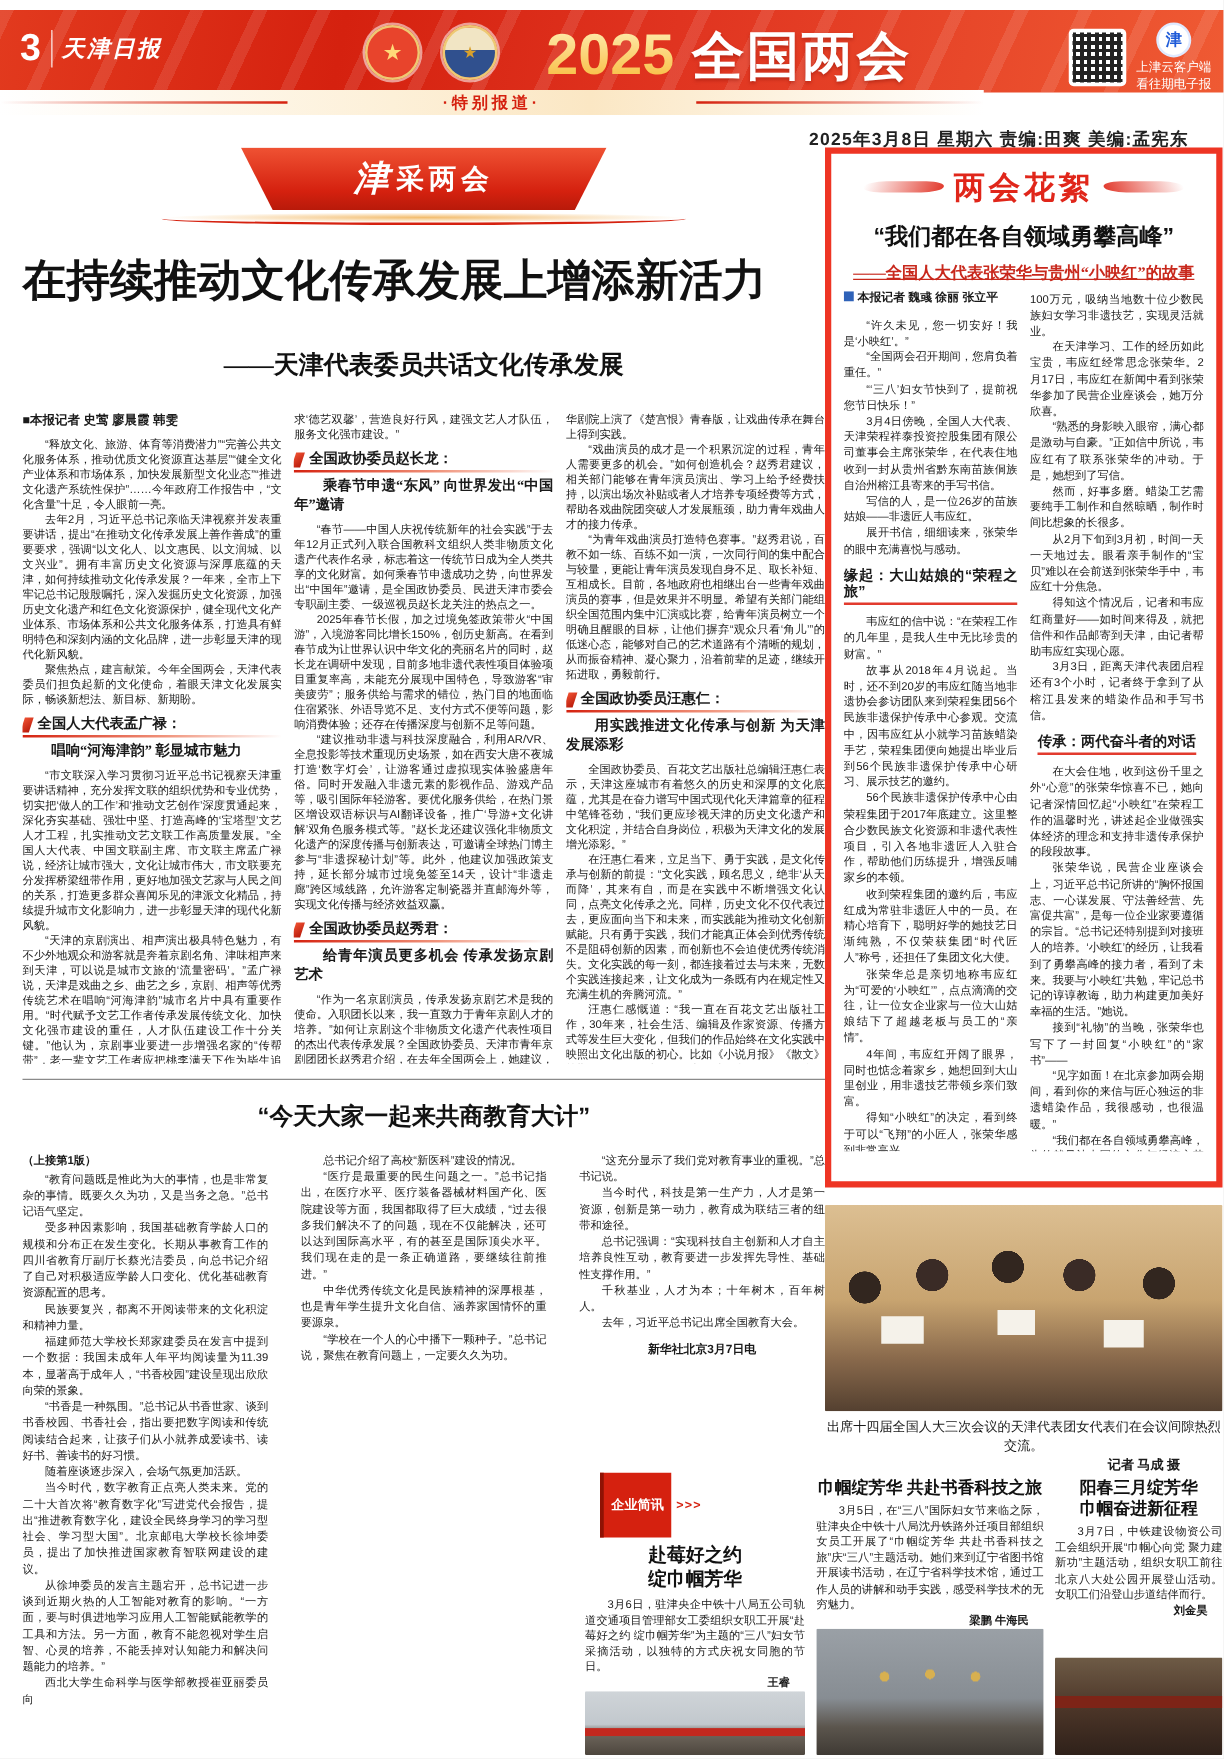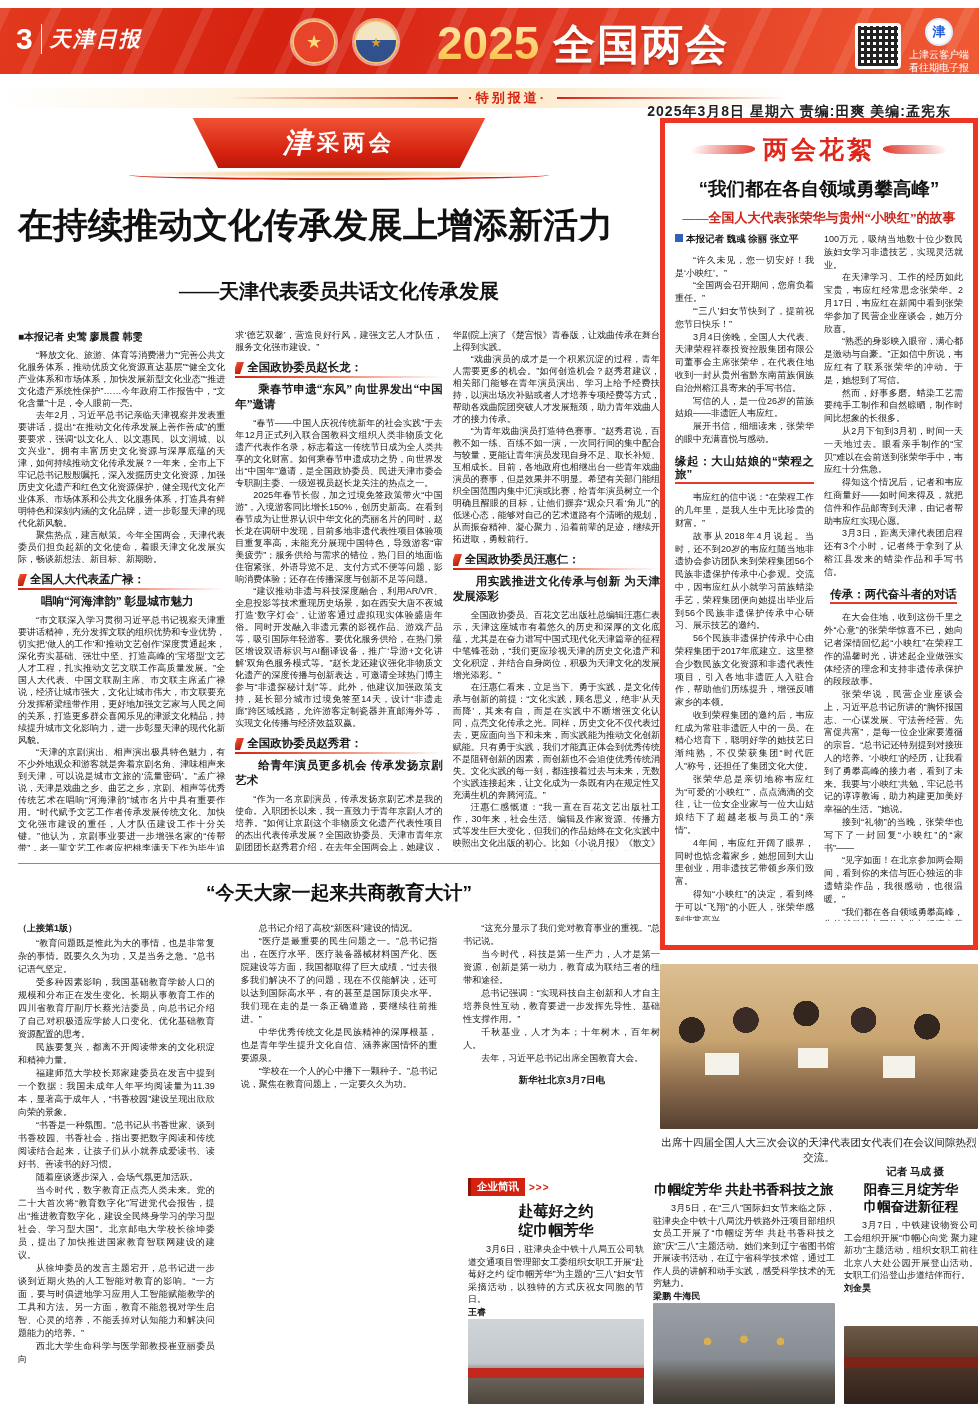--- a/index.html
+++ b/index.html
@@ -6,38 +6,38 @@
   .page{position:relative;width:979px;height:1407px;background:#fff;margin:0 auto;overflow:hidden;
         font-family:"Liberation Sans","DejaVu Sans",sans-serif;color:#1a1a1a;}
   
   .banner{position:absolute;left:0;top:8px;width:979px;height:66px;
           background:linear-gradient(100deg,#e23a1e 0%,#d5210f 28%,#e03420 55%,#ef5a33 100%);overflow:hidden;}
   .banner::before{content:'';position:absolute;inset:0;
           background:repeating-linear-gradient(115deg,rgba(255,255,255,.10) 0 10px,rgba(255,255,255,0) 10px 46px);}
   .masthead{position:absolute;left:16px;top:14px;display:flex;align-items:center;gap:8px;color:#fff;}
   .page-num{font-size:30px;font-weight:800;}
   .vline{width:1px;height:30px;background:rgba(255,255,255,.9);}
-  .paper-title{font-family:Liberation Serif, serif;font-style:italic;font-weight:700;font-size:21px;letter-spacing:2px;}
+  .paper-title{font-family:Liberation Serif, serif;font-style:italic;font-weight:700;font-size:18px;letter-spacing:2px;}
   .emblems{position:absolute;left:292px;top:12px;display:flex;gap:18px;}
   .emblem{width:40px;height:40px;border-radius:50%;border:2px solid #eec873;display:flex;align-items:center;justify-content:center;box-shadow:0 0 0 2px rgba(255,255,255,.55);}
   .emblem.nat{background:radial-gradient(circle at 50% 45%,#e8442c 0 70%,#c21f10 100%);color:#ffd978;font-size:18px;}
   .emblem.cppcc{background:linear-gradient(180deg,#f1e5c4 46%,#30508e 46%);color:#d8a02c;font-size:13px;}
   .banner-title{position:absolute;left:398px;top:8px;display:flex;align-items:baseline;gap:14px;white-space:nowrap;}
   .yr{font-size:46px;font-weight:800;background:linear-gradient(180deg,#fff3c0,#f7b733);-webkit-background-clip:text;background-clip:text;color:transparent;padding-left:39px;}
   .bt{font-size:42px;font-weight:800;color:#fff;text-shadow:0 2px 3px rgba(120,10,0,.4);letter-spacing:2px;}
   .qr-area{position:absolute;right:10px;top:10px;display:flex;gap:8px;align-items:center;}
   .qr{width:46px;height:46px;background:#fff;border-radius:4px;padding:3px;box-sizing:border-box;}
   .qr-inner{width:100%;height:100%;
      background-image:repeating-linear-gradient(0deg,#222 0 3px,transparent 3px 6px),repeating-linear-gradient(90deg,#222 0 3px,#fff 3px 6px);}
   .cloud-col{display:flex;flex-direction:column;align-items:center;gap:2px;}
   .cloud-logo{width:24px;height:24px;background:#fff;border-radius:50%;border:2px solid #dfe9ff;color:#1f5bd8;
      font-size:13px;font-weight:800;display:flex;align-items:center;justify-content:center;}
   .qr-caption{color:#fff;font-size:10px;line-height:13px;text-align:center;}
   
-  .ribbon{position:absolute;left:0;top:88px;width:787px;height:20px;display:flex;align-items:center;justify-content:flex-end;gap:10px;
+  .ribbon{position:absolute;left:0;top:72px;width:787px;height:20px;display:flex;align-items:center;justify-content:space-between;gap:10px;
           background:linear-gradient(90deg,#fff,#fdf0d8 40%,#fbe7c4 60%,#fff);}
   .ribbon-line{height:2px;width:230px;}
   .ribbon-line.l{background:linear-gradient(90deg,rgba(213,33,15,0),#d5210f);}
   .ribbon-line.r{background:linear-gradient(90deg,#d5210f,rgba(213,33,15,0));}
   .ribbon-text{color:#d5210f;font-weight:800;font-size:13px;letter-spacing:3px;}
   .dateline{position:absolute;right:28px;top:103px;font-size:14px;color:#222;letter-spacing:1px;font-weight:bold;}
   
   .left-main{position:absolute;left:18px;top:118px;width:642px;}
   .jin-badge{width:318px;height:50px;margin:0 auto;background:linear-gradient(180deg,#ef5233,#d5210f 70%,#b81a0a);
      clip-path:polygon(4% 0,96% 0,88% 100%,12% 100%);display:flex;align-items:center;justify-content:center;gap:6px;color:#fff;
@@ -67,21 +67,21 @@
   .xinhua{font-weight:800;text-align:center;margin-top:8px;font-size:9.5px;}
   
   .right-rail{position:absolute;left:660px;top:118px;width:318px;}
   .red-box{box-sizing:border-box;border:5px solid #ee3524;background:#fff;height:832px;padding:8px 10px;overflow:hidden;}
   .hx-title-row{display:flex;align-items:center;justify-content:center;gap:8px;margin-top:2px;text-align:right;}
   .swoosh{width:64px;height:9px;border-radius:50%/100%;}
   .swoosh.l{background:linear-gradient(90deg,rgba(226,59,46,0),#e23b2e);transform:skewX(-25deg);}
   .swoosh.r{background:linear-gradient(90deg,#e23b2e,rgba(226,59,46,0));transform:skewX(25deg);}
   .hx-label{color:#e0261a;font-size:25px;font-weight:800;letter-spacing:3px;}
   .hx-h{font-size:18.5px;font-weight:800;text-align:center;margin:10px 0 0;color:#111;}
-  .hx-sub{font-family:"Liberation Serif",serif;font-size:13px;font-weight:700;text-align:center;color:#c8281c;margin:8px 0 6px;}
+  .hx-sub{font-family:"Liberation Serif",serif;font-size:13px;font-weight:700;text-align:center;color:#c8281c;margin:8px 0 6px;text-decoration:underline;}
   .rbox-cols{display:flex;gap:10px;height:688px;overflow:hidden;margin-top:4px;}
   .rcol{flex:1;font-size:9px;line-height:12.8px;text-align:justify;overflow:hidden;}
   .rbyline{font-size:9.5px;font-weight:700;margin:0 0 8px;}
   .rbyline .sq{display:inline-block;width:8px;height:8px;background:#2f62b8;margin-right:3px;}
   .rsh{display:block;width:fit-content;margin:9px auto 7px;font-size:11.5px;font-weight:800;
        border-bottom:2px solid #e23b2e;padding-bottom:2px;}
   .big-photo{margin-top:14px;height:165px;border-radius:1px;
      background-image:
        linear-gradient(#f5f2ea,#f5f2ea),linear-gradient(#f5f2ea,#f5f2ea),linear-gradient(#f5f2ea,#f5f2ea),
        radial-gradient(circle 13px at 10% 40%,#32261f 98%,transparent),
@@ -94,26 +94,26 @@
      background-size:34px 22px,30px 20px,32px 22px,auto,auto,auto,auto,auto,auto;
      background-position:16% 62%,48% 58%,78% 64%,0 0,0 0,0 0,0 0,0 0,0 0;}
   .photo-caption{font-family:"Liberation Serif",serif;font-size:10.5px;line-height:15px;margin-top:6px;text-align:center;}
   .photo-credit{font-family:"Liberation Serif",serif;font-size:10.5px;text-align:right;padding-right:34px;font-weight:700;}
   .red-sep{border:none;border-top:2px solid #e23b2e;margin:8px 2px 0;}
   
   .band{position:absolute;left:468px;top:1178px;width:510px;height:226px;background:#fff;display:flex;gap:9px;}
   .band-col{display:flex;flex-direction:column;overflow:hidden;}
   .band-col.a{width:176px;}.band-col.b{width:182px;}.band-col.c{width:134px;}
   .band-label{display:flex;align-items:center;gap:4px;margin-bottom:2px;}
-  .band-tag{background:#d5210f;color:#fff;font-size:10.5px;font-weight:700;padding:2px 6px;border-left:3px solid #8f1204;}
+  .band-tag{background:#d5210f;color:#fff;font-size:10.5px;font-weight:700;padding:19px 6px;border-left:3px solid #8f1204;margin-left:12px;}
   .band-arrows{color:#d5210f;font-weight:800;font-size:10px;letter-spacing:1px;}
   .band-title{font-size:15px;font-weight:800;text-align:center;line-height:19px;margin:3px 0 4px;color:#111;}
   .band-title.small{font-size:13.5px;line-height:17px;}
   .band-body{font-size:9px;line-height:12.5px;text-align:justify;text-indent:2em;margin:0;}
-  .band-byline{font-size:9px;font-weight:700;text-align:left;padding-right:2px;}
+  .band-byline{font-size:9px;font-weight:700;text-align:right;padding-right:12px;}
   .band-photo{margin-top:auto;border-radius:1px;}
   .photo-a{height:90px;background:
      linear-gradient(180deg,rgba(195,40,30,0) 58%,#c3281e 58% 70%,rgba(195,40,30,0) 70%),
      linear-gradient(180deg,#cfd4d8 0%,#c2c8cd 52%,#6e665c 66%,#4d463e 100%);}
   .photo-b{height:106px;background:
      radial-gradient(circle 4px at 30% 38%,#d8b050 96%,transparent),
      radial-gradient(circle 4px at 50% 36%,#d8b050 96%,transparent),
      radial-gradient(circle 4px at 70% 38%,#d8b050 96%,transparent),
      linear-gradient(180deg,#9aa0a6 0%,#878d93 55%,#5b554d 78%,#3f3a34 100%);}
   .photo-c{height:78px;background:

